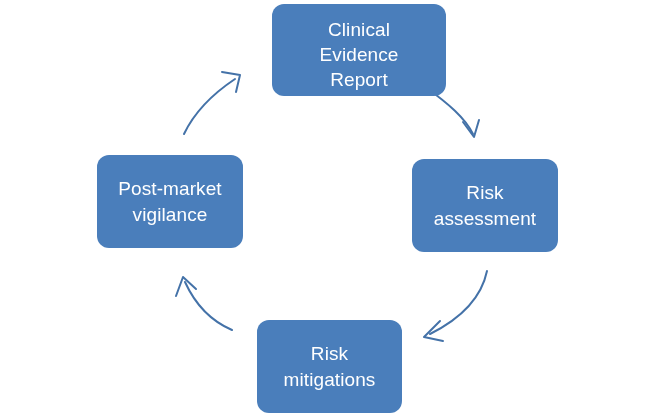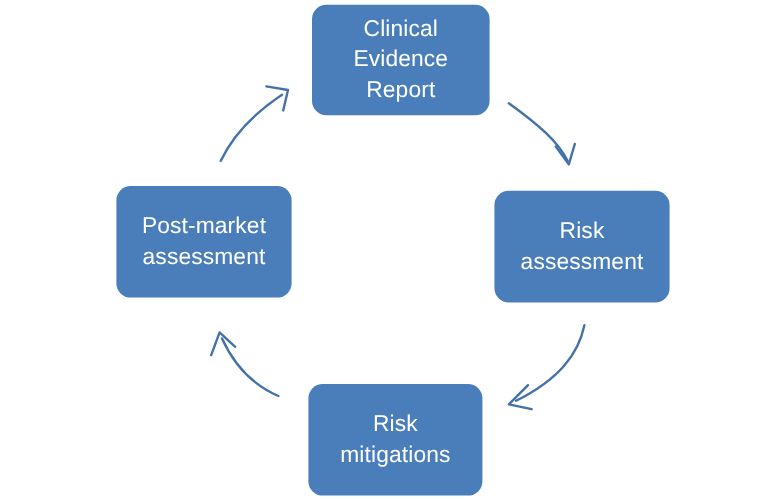--- a/index.html
+++ b/index.html
@@ -41,24 +41,25 @@
     color: #ffffff;
     font-family: "Liberation Sans", sans-serif;
     font-size: 19px;
     line-height: 1.32;
     text-align: center;
     white-space: pre-line;
     letter-spacing: 0.1px;
   }
   
   #node-clinical-evidence-report {
-    left: 260px;
+    left: 272px;
     top: 4px;
-    width: 148px;
+    width: 174px;
     height: 92px;
+    align-items: flex-end;
   }
   #node-risk-assessment {
     left: 412px;
     top: 159px;
     width: 146px;
     height: 93px;
   }
   #node-risk-mitigations {
     left: 257px;
     top: 320px;
@@ -114,16 +115,16 @@
 assessment</span>
   </div>
 
   <div class="node" id="node-risk-mitigations">
     <span class="node-label">Risk
 mitigations</span>
   </div>
 
   <div class="node" id="node-post-market-vigilance">
     <span class="node-label">Post-market
-assessment</span>
+vigilance</span>
   </div>
 
 </div>
 
 </body></html>

